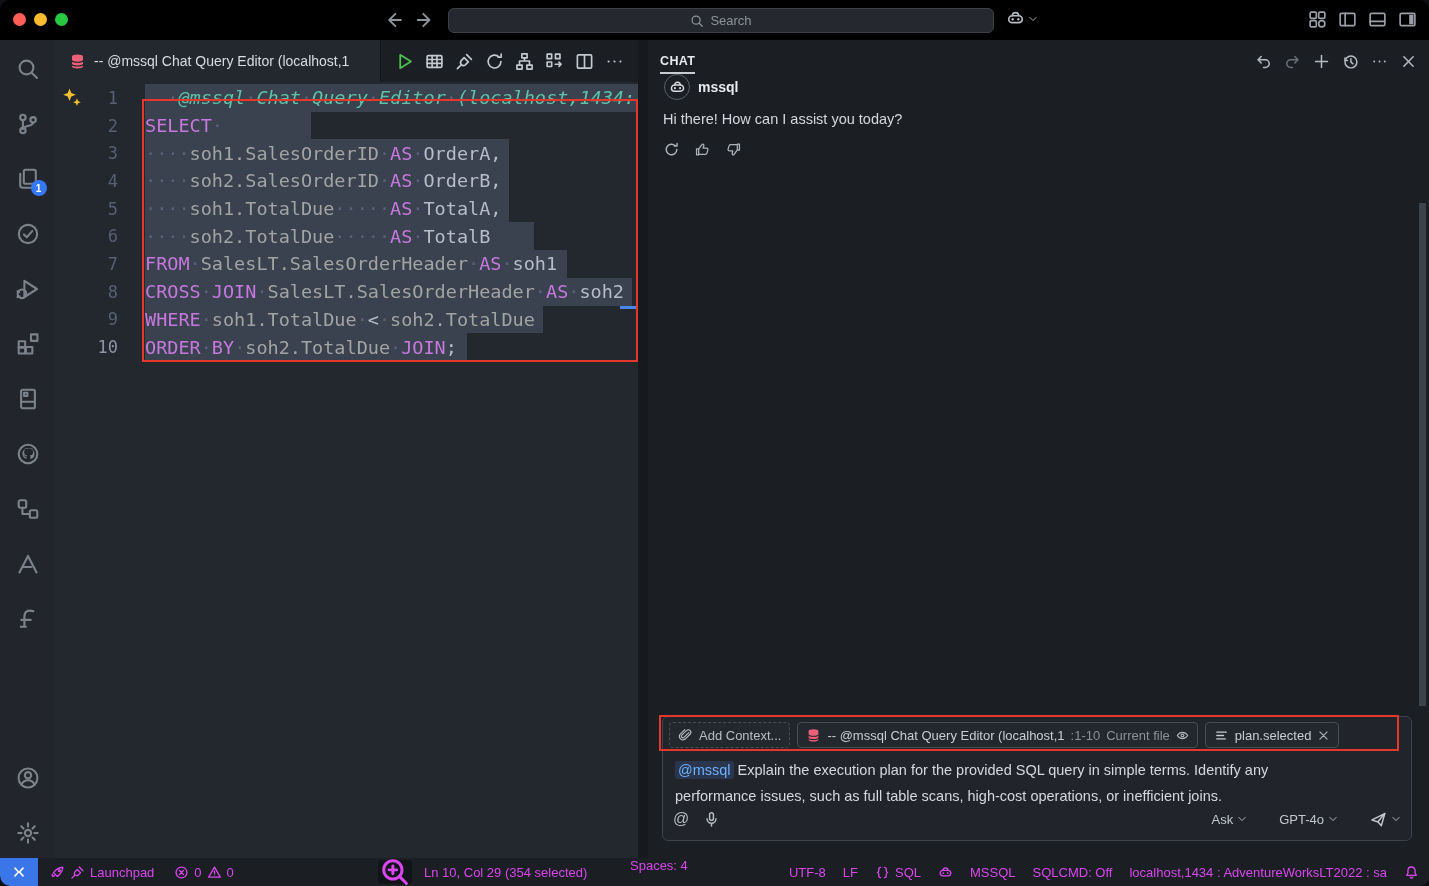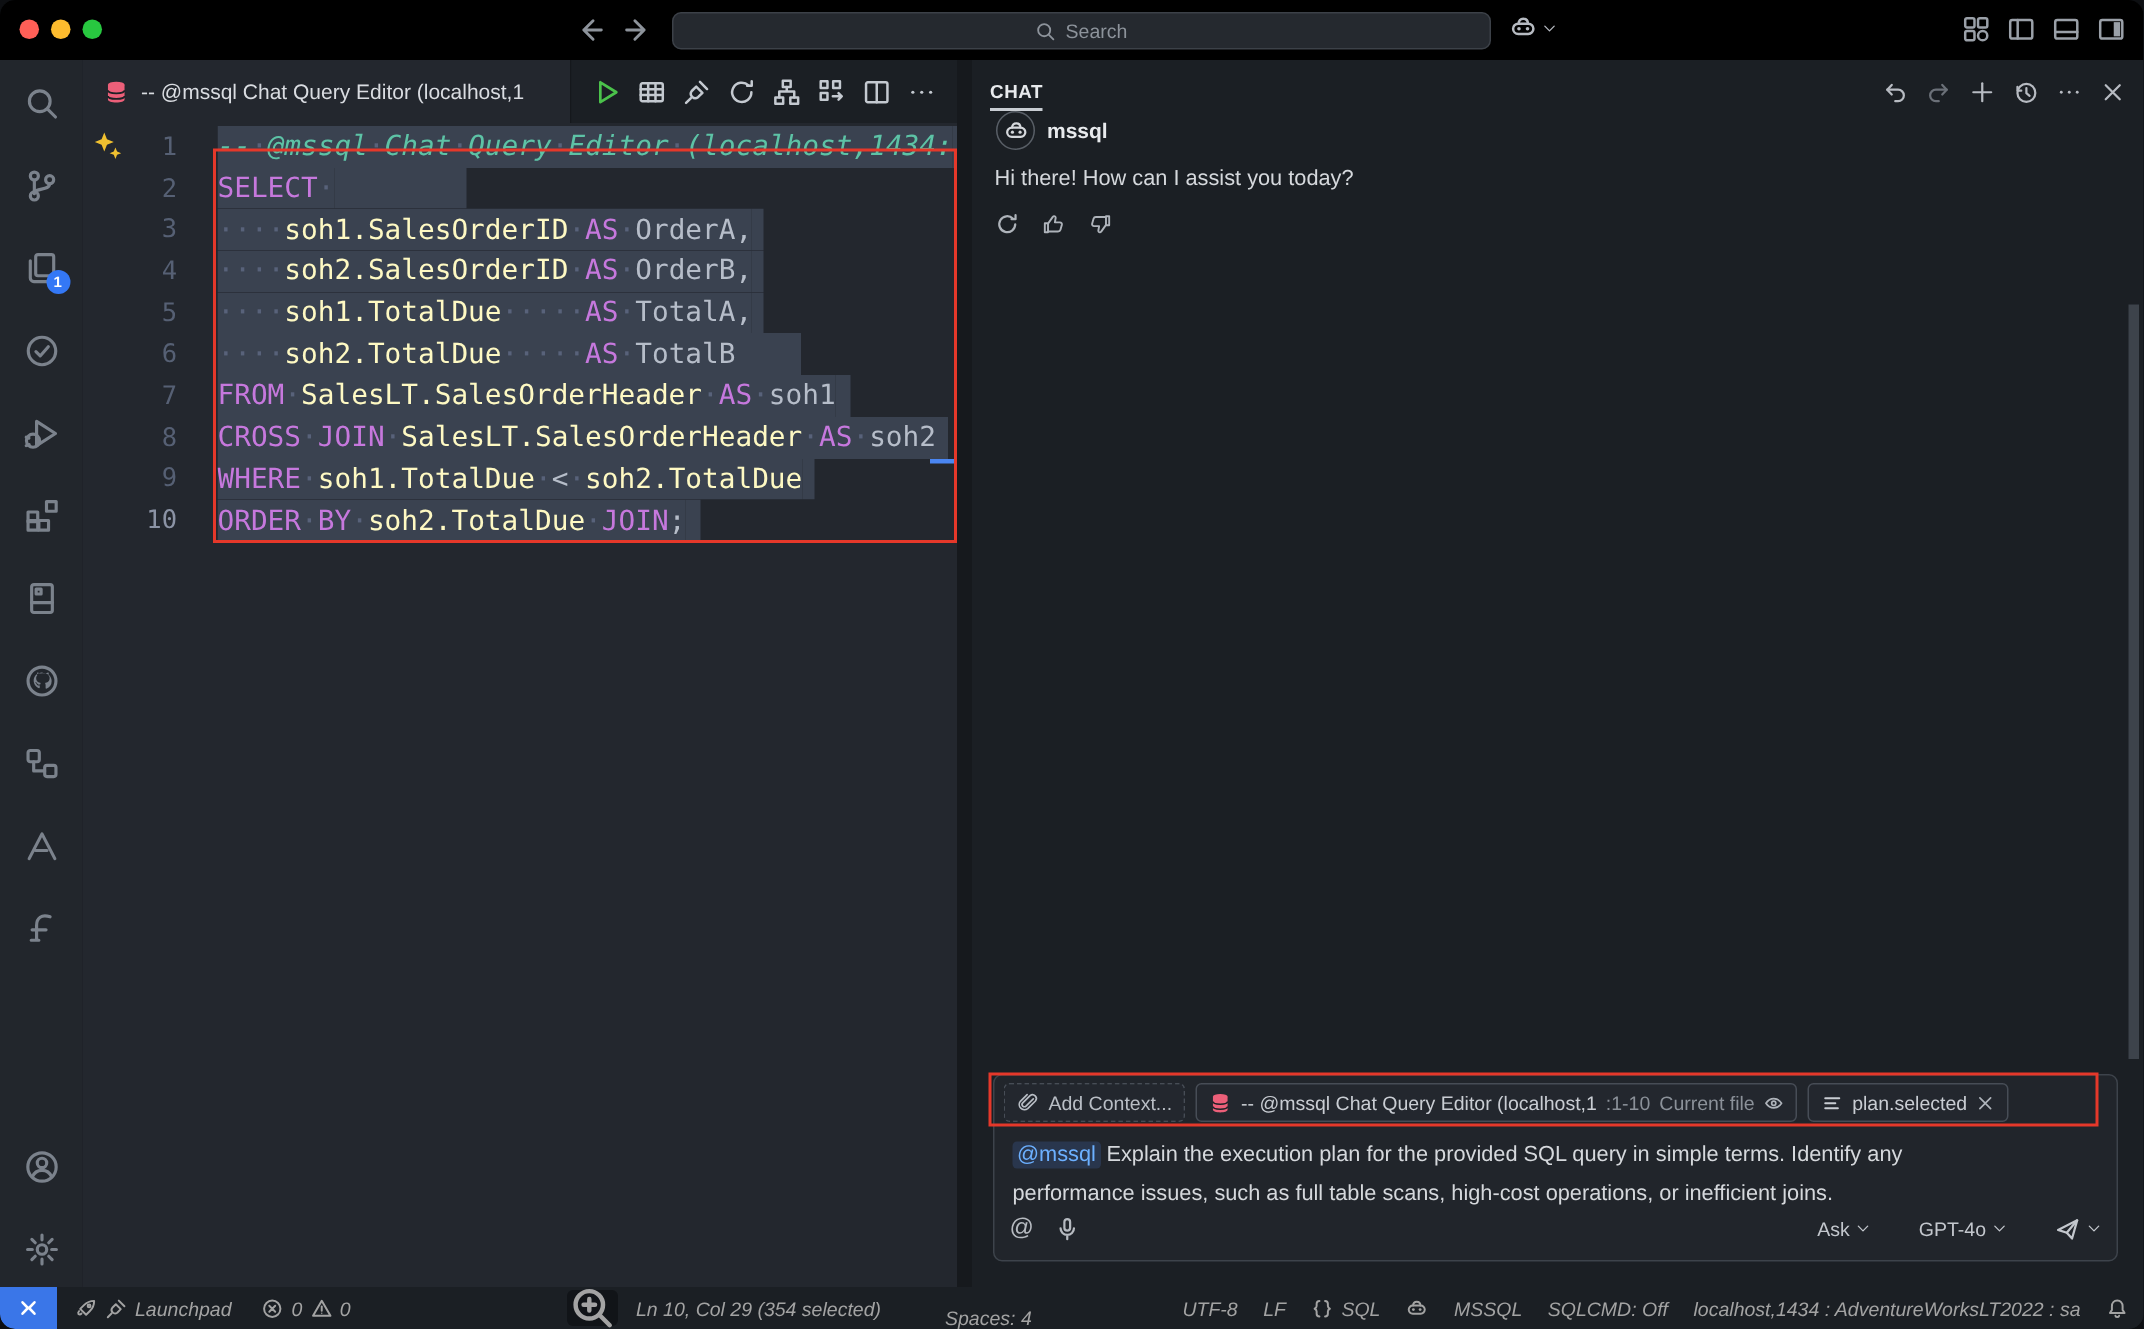--- a/index.html
+++ b/index.html
@@ -38,21 +38,21 @@
   #code-lines { position:absolute; left:0; top:2px; right:0; }
   .code-line { display:flex; height:27.7px; align-items:center; }
   .lnum { width:90px; flex:none; text-align:right; padding-right:27px; color:#566074; font-size:17px; }
   .lnum.active { color:#8b93a5; }
   .lc { flex:1; display:flex; align-items:center; height:100%; white-space:pre; overflow:hidden; }
   .sel { background:#3a4250; display:flex; align-items:center; height:100%; }
   .sel-ext { background:#3a4250; height:100%; flex:none; }
   .sel-ext.fill { flex:1; }
   .tok-cm { color:#5dc3a6; font-style:italic; }
   .tok-kw { color:#c678dd; }
-  .tok-id { color:#fef9c3; }
+  .tok-id { color:#a3a3a3; }
   .tok-pl { color:#b6bdc9; }
   .ws { color:#58627a; font-style:normal; }
   .sparkle { position:absolute; left:6px; top:5px; width:22px; height:22px; }
   .cursor-dash { position:absolute; left:565px; top:224px; width:17px; height:3px; background:#4a86f2; }
 
   
   .chatpanel { position:absolute; left:648px; top:40px; right:0; bottom:28px; background:#1b1f24; }
   .chat-header { position:absolute; left:0; top:0; right:0; height:42px; display:flex; align-items:center; padding:0 12px; }
   .chat-title { font-size:12.5px; font-weight:bold; letter-spacing:.4px; color:#e8eaed; padding-bottom:4px; border-bottom:2px solid #c8ccd2; margin-top:6px; }
   .chat-actions { margin-left:auto; display:flex; gap:12px; color:#b7bbc2; align-items:center; }
@@ -79,28 +79,28 @@
   .mention { color:#6cb0ff; background:rgba(86,146,255,.16); border-radius:3px; padding:1px 3px; }
   .input-controls { position:absolute; left:10px; right:10px; bottom:8px; height:26px; display:flex; align-items:center; color:#b6bac0; }
   .input-controls .left { display:flex; gap:14px; align-items:center; }
   .at-glyph { font-size:16px; color:#b6bac0; }
   .input-controls .right { margin-left:auto; display:flex; gap:32px; align-items:center; font-size:13px; color:#c3c7cd; }
   .dropdown { display:flex; align-items:center; gap:4px; }
   .ic-small { width:10px; height:10px; }
   .ic-m { width:17px; height:17px; }
 
   
-  .statusbar { position:absolute; left:0; right:0; bottom:0; height:28px; background:#1b1f24; font-size:13px; color:#a3a3a3;font-style:italic; }
+  .statusbar { position:absolute; left:0; right:0; bottom:0; height:28px; background:#1b1f24; font-size:13px; color:#d946ef; }
   .remote { position:absolute; left:0; top:0; width:38px; height:28px; background:#3a76e8; color:#fff; display:flex; align-items:center; justify-content:center; border-radius:0 0 0 10px; }
   .remote .ic { width:16px; height:16px; }
   .sb-item { display:flex; align-items:center; gap:5px; white-space:nowrap; }
   .sb-left { position:absolute; left:50px; top:0; height:28px; display:flex; gap:20px; align-items:center; }
   .sb-zoombox { position:absolute; left:378px; top:2px; width:34px; height:24px; background:#111418; border-radius:4px; display:flex; align-items:center; justify-content:center; }
   .sb-ln { position:absolute; left:424px; top:0; height:28px; display:flex; align-items:center; }
-  .sb-spaces { position:absolute; left:630px; top:0; height:28px; display:flex; align-items:flex-end; }
+  .sb-spaces { position:absolute; left:630px; top:0; height:28px; display:flex; align-items:flex-start; }
   .sb-right { position:absolute; right:10px; top:0; height:28px; display:flex; gap:17px; align-items:center; }
   .sb-item .ic { width:15px; height:15px; }
 
   
   .annotation { position:absolute; border:2.5px solid #e5382a; pointer-events:none; z-index:50; }
   .anno-code { left:142px; top:99px; width:496px; height:263px; }
   .anno-ctx { left:659px; top:715px; width:740px; height:36px; }
 
   .ic { display:inline-block; }
   svg { display:block; }

